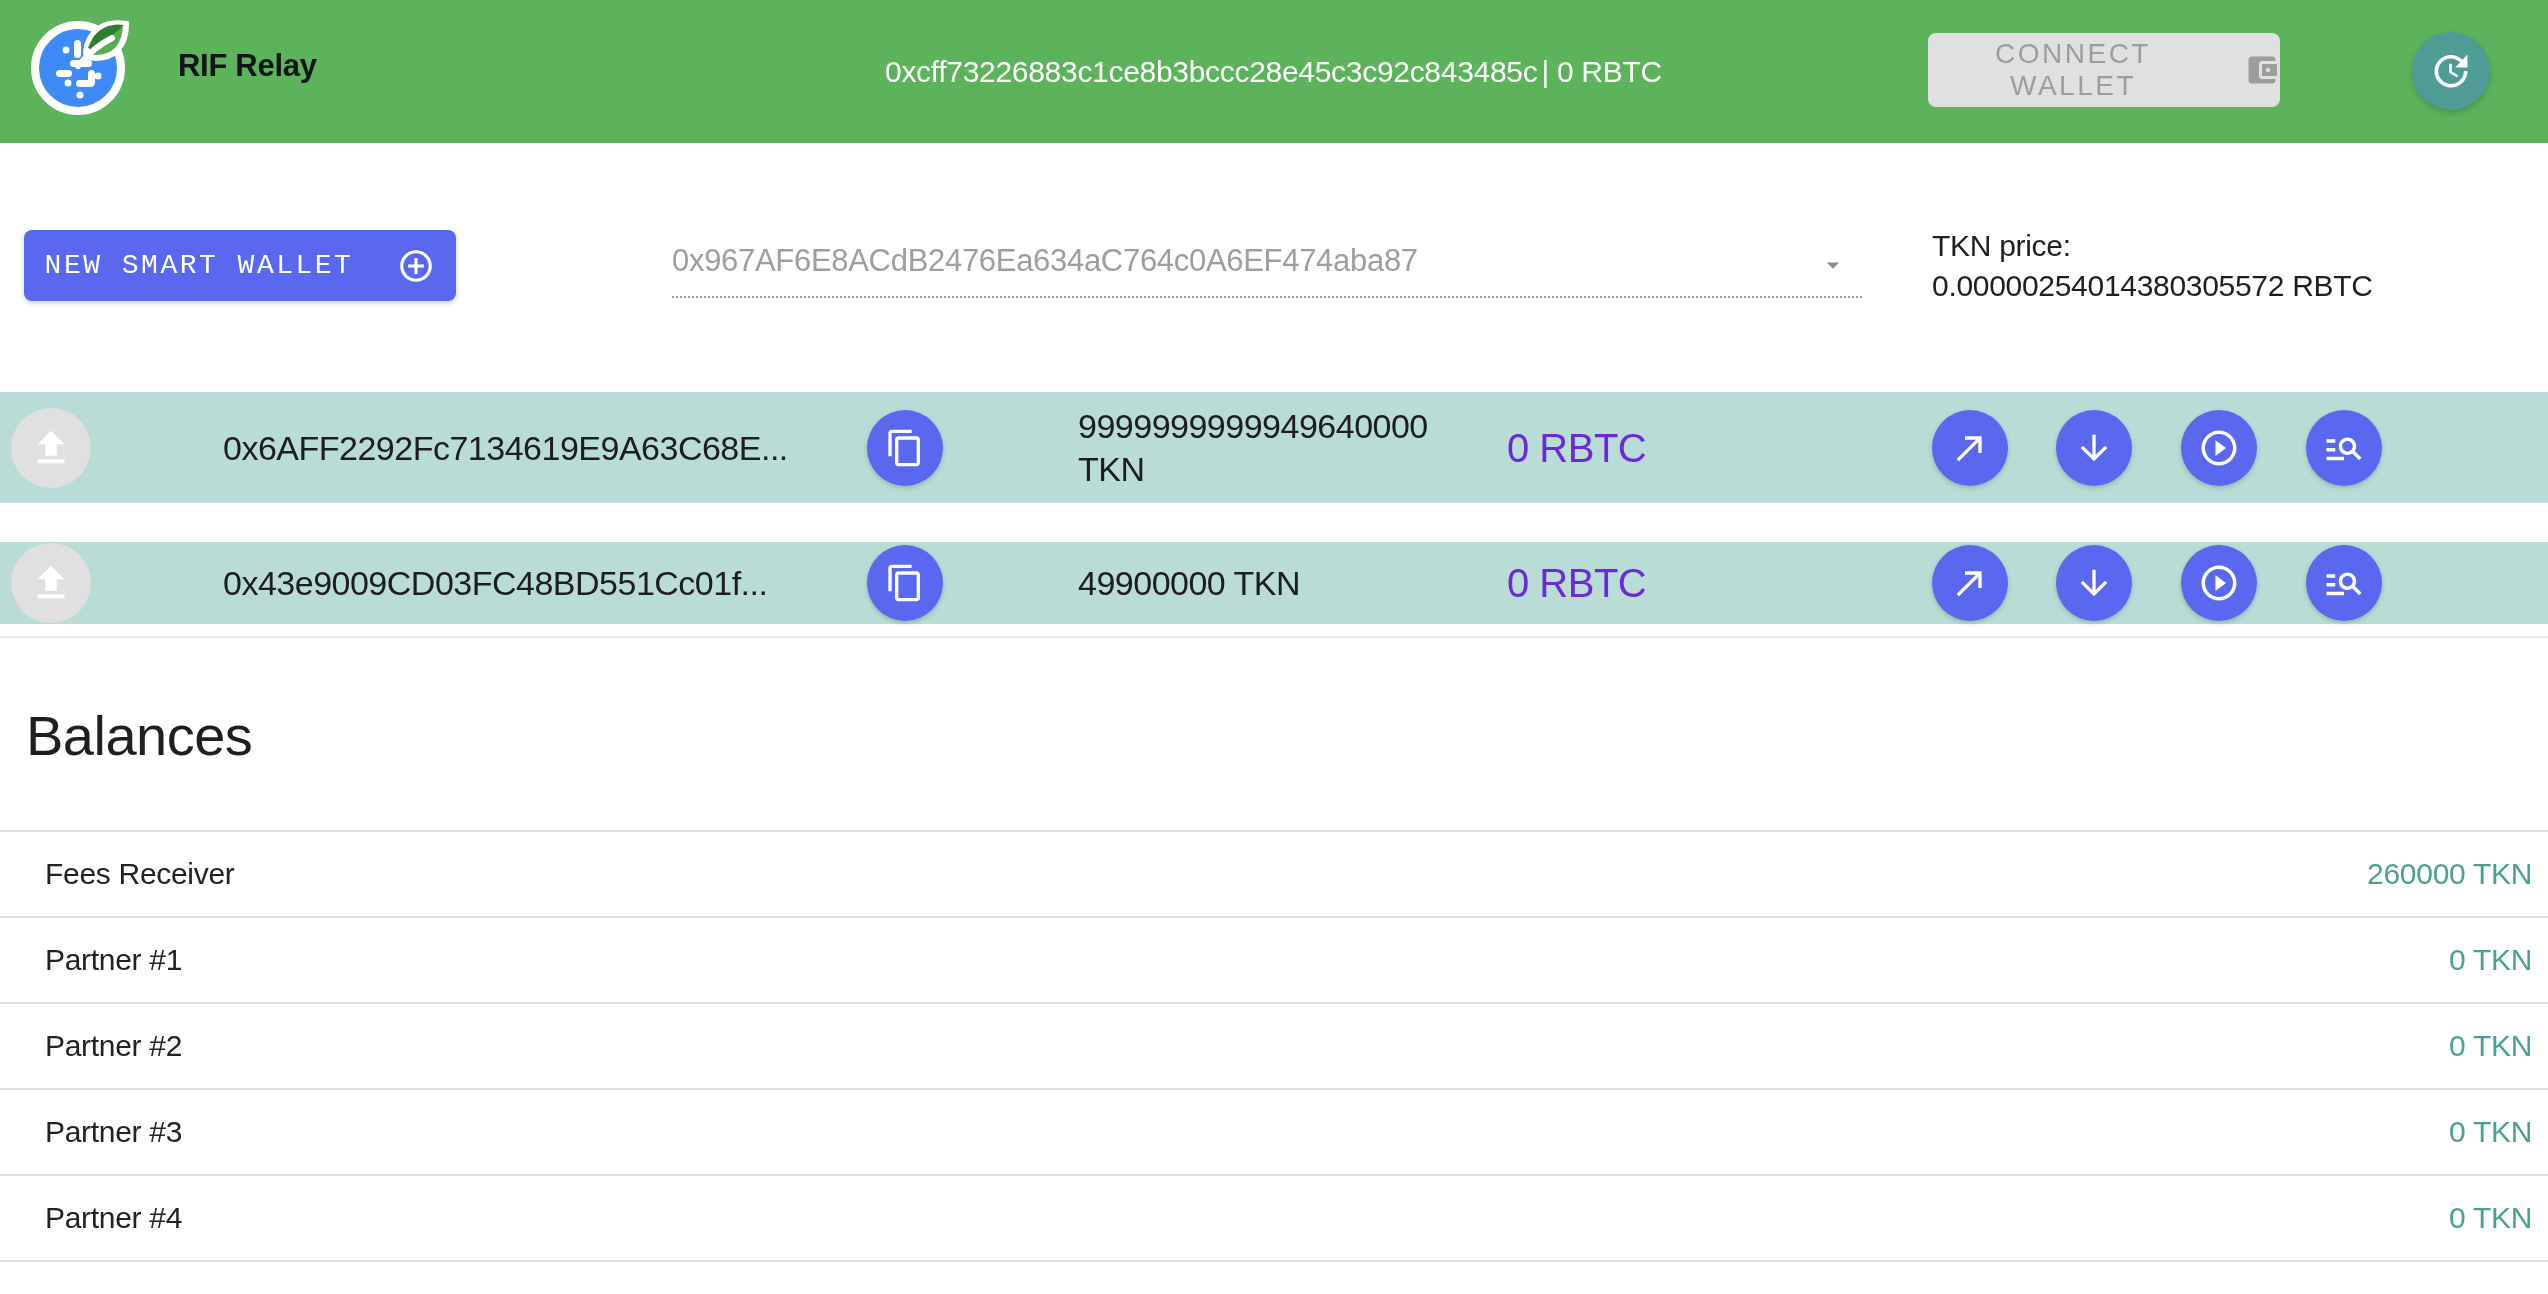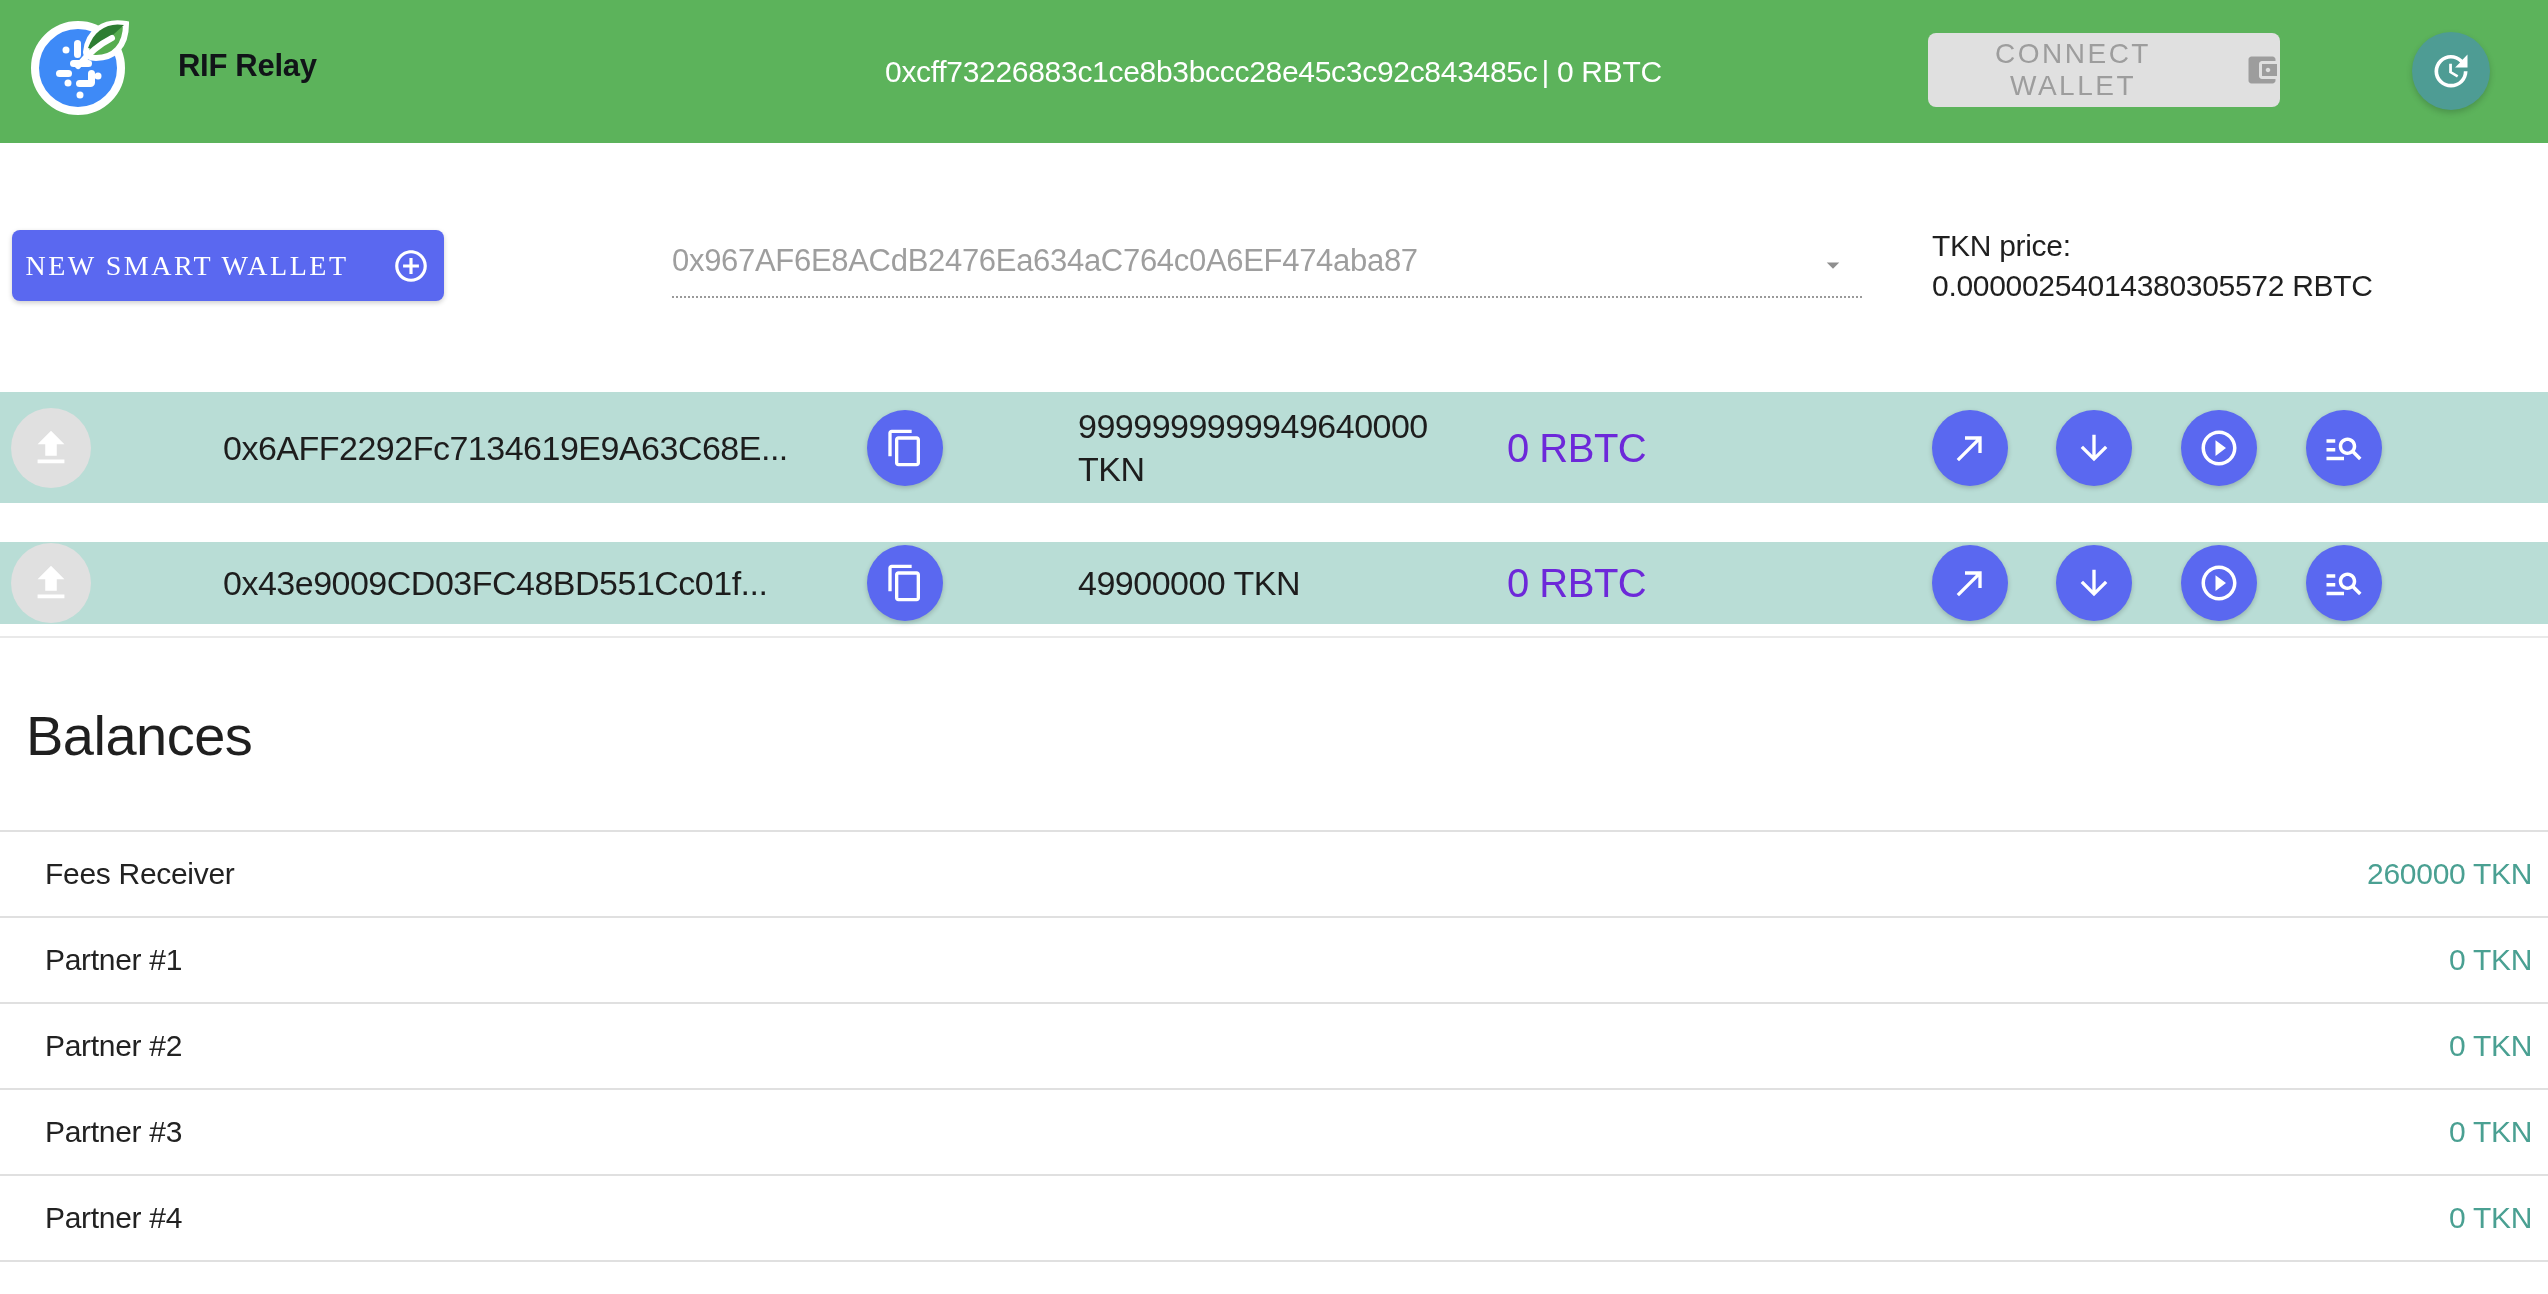--- a/index.html
+++ b/index.html
@@ -11,21 +11,21 @@
   .appbar { position: absolute; top: 0; left: 0; width: 2548px; height: 143px; background: #5cb35b; }
   .brand { position: absolute; left: 30px; top: 14px; display: flex; align-items: center; gap: 44px; }
   .logo { width: 104px; height: 104px; display: block; }
   .brand-text { font-size: 31px; font-weight: bold; color: #111418; letter-spacing: -0.3px; }
   .appbar-account { position: absolute; left: 885px; top: 0; height: 143px; display: flex; align-items: center; gap: 4px; color: #ffffff; font-size: 30px; letter-spacing: -0.3px; white-space: nowrap; }
   .connect-btn { position: absolute; left: 1928px; top: 33px; width: 352px; height: 74px; background: #e0e0e0; border: none; border-radius: 8px; display: flex; align-items: center; justify-content: center; gap: 26px; color: #9d9d9d; font-size: 28px; letter-spacing: 2.5px; font-family: inherit; cursor: pointer; }
   .connect-btn svg { flex: 0 0 auto; }
   .refresh-btn { position: absolute; left: 2412px; top: 32px; width: 78px; height: 78px; border-radius: 50%; background: #4e9c94; border: none; display: flex; align-items: center; justify-content: center; cursor: pointer; box-shadow: 0 3px 6px rgba(0,0,0,0.18); }
 
   
-  .new-wallet-btn { position: absolute; left: 12px; top: 230px; width: 432px; height: 71px; background: #5a68f0; border: none; border-radius: 8px; display: flex; align-items: center; justify-content: center; gap: 44px; color: #ffffff; font-size: 28px; letter-spacing: 2.5px; font-family: Liberation Serif, serif; cursor: pointer; box-shadow: 0 2px 5px rgba(0,0,0,0.2); }
+  .new-wallet-btn { position: absolute; left: 24px; top: 230px; width: 432px; height: 71px; background: #5a68f0; border: none; border-radius: 8px; display: flex; align-items: center; justify-content: center; gap: 44px; color: #ffffff; font-size: 28px; letter-spacing: 2.5px; font-family: Liberation Mono, monospace; cursor: pointer; box-shadow: 0 2px 5px rgba(0,0,0,0.2); }
   .wallet-select { position: absolute; left: 672px; top: 226px; width: 1190px; height: 72px; border-bottom: 2px dotted #9a9a9a; display: flex; align-items: center; cursor: pointer; }
   .wallet-select .sel-text { color: #9e9e9e; font-size: 31px; letter-spacing: -0.3px; }
   .wallet-select .dd-arrow { position: absolute; right: 14px; top: 24px; }
   .tkn-price { position: absolute; left: 1932px; top: 226px; color: #1f1f1f; font-size: 30px; line-height: 40px; letter-spacing: -0.3px; }
 
   
   .wrow { position: absolute; left: 0; width: 2548px; background: #b9ddd6; }
   .wrow-1 { top: 392px; height: 111px; }
   .wrow-2 { top: 542px; height: 82px; }
   .wrow > * { position: absolute; top: 50%; transform: translateY(-50%); }

